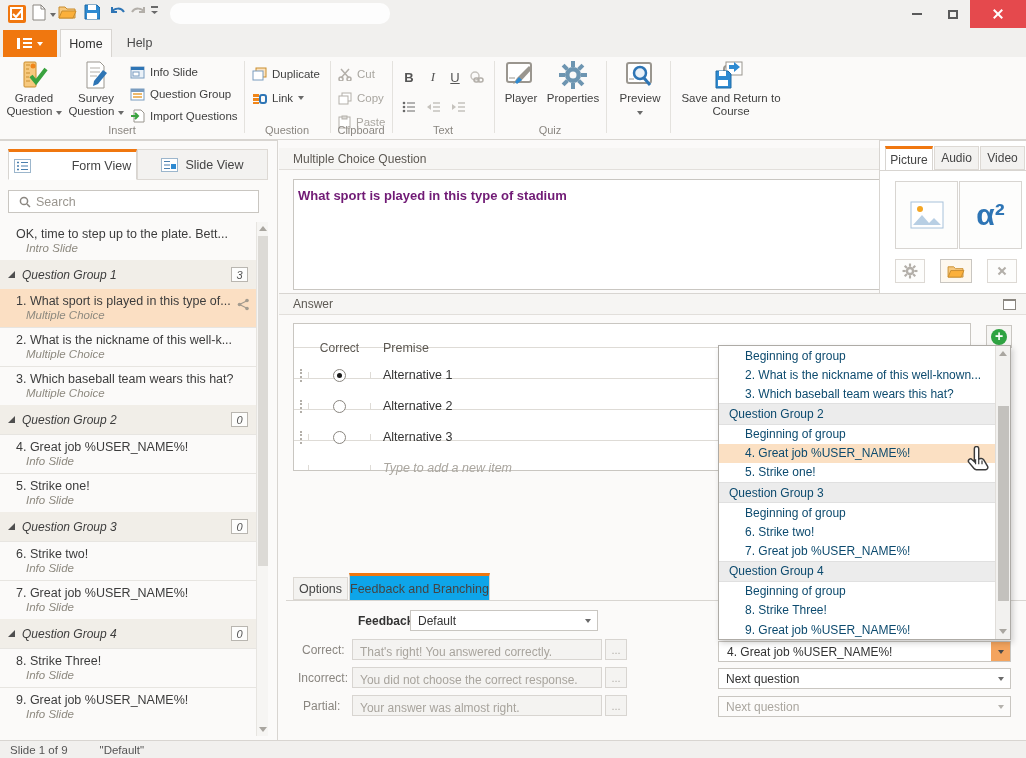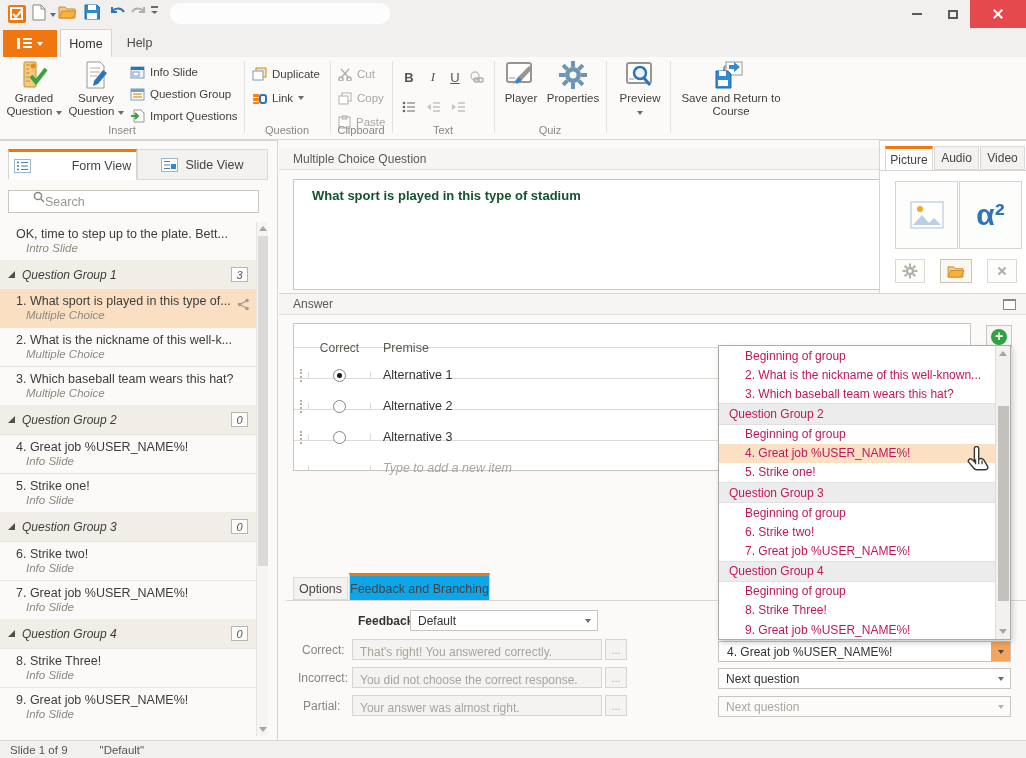--- a/index.html
+++ b/index.html
@@ -42,21 +42,21 @@
   .rsmall { position:absolute; display:flex; align-items:center; gap:5px; height:20px; font-size:11.5px; color:#3f3f3f; }
   .rsmall.disabled, .rsmall.disabled .lbl { color:#a9a6a0; }
   .fmt-btn { position:absolute; width:22px; height:22px; display:flex; align-items:center; justify-content:center; font-size:13px; color:#555; }
   .fmt-btn.disabled { color:#b5b2ad; }
 
   
   .left-panel { position:absolute; left:0; top:140px; width:278px; height:600px; background:#fbfaf9; border-right:1px solid #d8d5d1; border-top:1px solid #d8d5d1; }
   .lp-tab { position:absolute; top:8px; height:31px; display:flex; align-items:center; justify-content:center; gap:7px; font-size:12.5px; color:#444; }
   .lp-tab.active { background:#fff; border:1px solid #d8d5d1; border-top:3px solid #f0770f; border-bottom:1px solid #fff;gap:41px; }
   .lp-tab.inactive { background:#f3f2f0; border:1px solid #ddd9d4; }
-  .search-box { position:absolute; left:8px; top:49px; width:251px; height:23px; background:#fff; border:1px solid #c9c6c1; display:flex; padding:0 24px; }
+  .search-box { position:absolute; left:8px; top:49px; width:251px; height:23px; background:#fff; border:1px solid #c9c6c1; display:flex; align-items:center; padding:0 10px; gap:5px; }
   .search-box input { border:none; outline:none; flex:1; font-family:"Liberation Sans",sans-serif; font-size:12.5px; color:#444; background:transparent; }
   .search-box input::placeholder { color:#9a968f; }
   .lp-list { position:absolute; left:0; top:81px; width:256px; height:514px; overflow:hidden; }
   .lp-slide { position:relative; padding:5px 10px 6px 16px; border-top:1px solid #e7e5e1; }
   .lp-slide:first-child { border-top:none; }
   .lp-slide .t { font-size:12.5px; color:#3c3c3c; white-space:nowrap; overflow:hidden; }
   .lp-slide .s { font-size:11.5px; font-style:italic; color:#8d897f; padding-left:10px; margin-top:1px; }
   .lp-slide.selected { background:#fbdfc3; border-top:none; }
   .lp-group { display:flex; align-items:center; height:29px; background:#f1eee8; padding:0 8px; gap:7px;font-style:italic; }
   .lp-group .gt { flex:1; font-size:12px; color:#3c3c3c; }
@@ -64,21 +64,21 @@
   .tri { width:0; height:0; border-bottom:7px solid #4f4f4f; border-left:7px solid transparent; }
   .branch-ic { position:absolute; right:6px; top:9px; }
   .lp-scroll { position:absolute; left:256px; top:81px; width:12px; height:514px; background:#f6f5f3; border-left:1px solid #e7e5e1; }
   .scroll-arrow { position:absolute; left:2px; width:8px; height:8px; }
   .arrow-up { border-left:4px solid transparent; border-right:4px solid transparent; border-bottom:5px solid #a9a6a0; width:0; height:0; }
   .arrow-dn { border-left:4px solid transparent; border-right:4px solid transparent; border-top:5px solid #a9a6a0; width:0; height:0; }
   .lp-thumb { position:absolute; left:1px; top:14px; width:10px; height:330px; background:#dcdad6; }
 
   
   .main-strip { position:absolute; background:#f6f5f3; border-top:1px solid #d8d5d1; border-bottom:1px solid #e2dfdb; font-size:12px; color:#5c5852; display:flex; align-items:center; padding:0 14px; }
-  .q-box { position:absolute; left:293px; top:179px; width:658px; height:111px; background:#fff; border:1px solid #c9c6c1; padding:8px 18px; font-size:13px; font-weight:bold; color:#14532d; }
+  .q-box { position:absolute; left:293px; top:179px; width:658px; height:111px; background:#fff; border:1px solid #c9c6c1; padding:8px 4px; font-size:13px; font-weight:bold; color:#701a75; }
   .answer-strip { left:279px; top:293px; width:747px; height:22px; }
   .max-ic { position:absolute; right:10px; top:5px; width:13px; height:11px; border:1px solid #8a8680; border-top-width:2px; background:#fff; }
 
   .ans-table { position:absolute; left:293px; top:323px; width:678px; background:#fff; border:1px solid #c9c6c1; }
   .ans-row { display:flex; align-items:stretch; border-top:1px solid #dedbd6; }
   .ans-row:first-child { border-top:none; }
   .ans-cell { display:flex; align-items:center;margin-top:24px; }
   .c-handle { width:15px; border-right:1px solid #dedbd6; justify-content:center; }
   .c-correct { width:62px; border-right:1px solid #dedbd6; justify-content:center; }
   .c-premise { flex:1; padding-left:12px; font-size:12.5px; color:#333; }
@@ -117,21 +117,21 @@
   .big-media-btn { position:absolute; top:40px; width:63px; height:68px; background:#fdfdfc; border:1px solid #d8d5d1; display:flex; align-items:center; justify-content:center; }
   .alpha { font-size:30px; color:#2e75b5; font-weight:bold; }
   .sm-media-btn { position:absolute; top:118px; height:24px; background:#fdfdfc; border:1px solid #ddd9d4; display:flex; align-items:center; justify-content:center; }
   .sm-media-btn.folder { border-color:#c9c6c1; background:#fdf8ef; }
   .x-gray { position:relative; width:10px; height:10px; }
   .x-gray i,.x-gray b { position:absolute; left:4px; top:0; width:2px; height:10px; background:#b3afa9; }
   .x-gray i{transform:rotate(45deg);} .x-gray b{transform:rotate(-45deg);}
 
   
   .dropdown { position:absolute; left:718px; top:345px; width:293px; height:295px; background:#fff; border:1px solid #aeaba6; box-shadow:2px 3px 6px rgba(0,0,0,.18); display:flex; flex-direction:column; }
-  .dd-item { flex:1; display:flex; align-items:center; padding-left:26px; font-size:12px; color:#be185d; padding-right:24px; }
+  .dd-item { flex:1; display:flex; align-items:center; padding-left:26px; font-size:12px; color:#0c4a6e; padding-right:24px; }
   .dd-item.group { background:#ececec; padding-left:10px; border-top:1px solid #e0e0e0; border-bottom:1px solid #e0e0e0; }
   .dd-item.hl { background:#fbe0c3; }
   .dd-scroll { position:absolute; right:0; top:0; width:15px; height:293px; background:#f2f1ef; border-left:1px solid #e0ddd9; }
   .dd-thumb { position:absolute; left:2px; top:60px; width:11px; height:195px; background:#c3c1bd; }
 
   
   .statusbar { position:absolute; left:0; top:740px; width:1026px; height:18px; background:#f1f0ee; border-top:1px solid #d8d5d1; font-size:11.5px; color:#555; display:flex; align-items:center; }
 
   .cursor { position:absolute; left:963px; top:446px; z-index:50; pointer-events:none; }
 </style>

